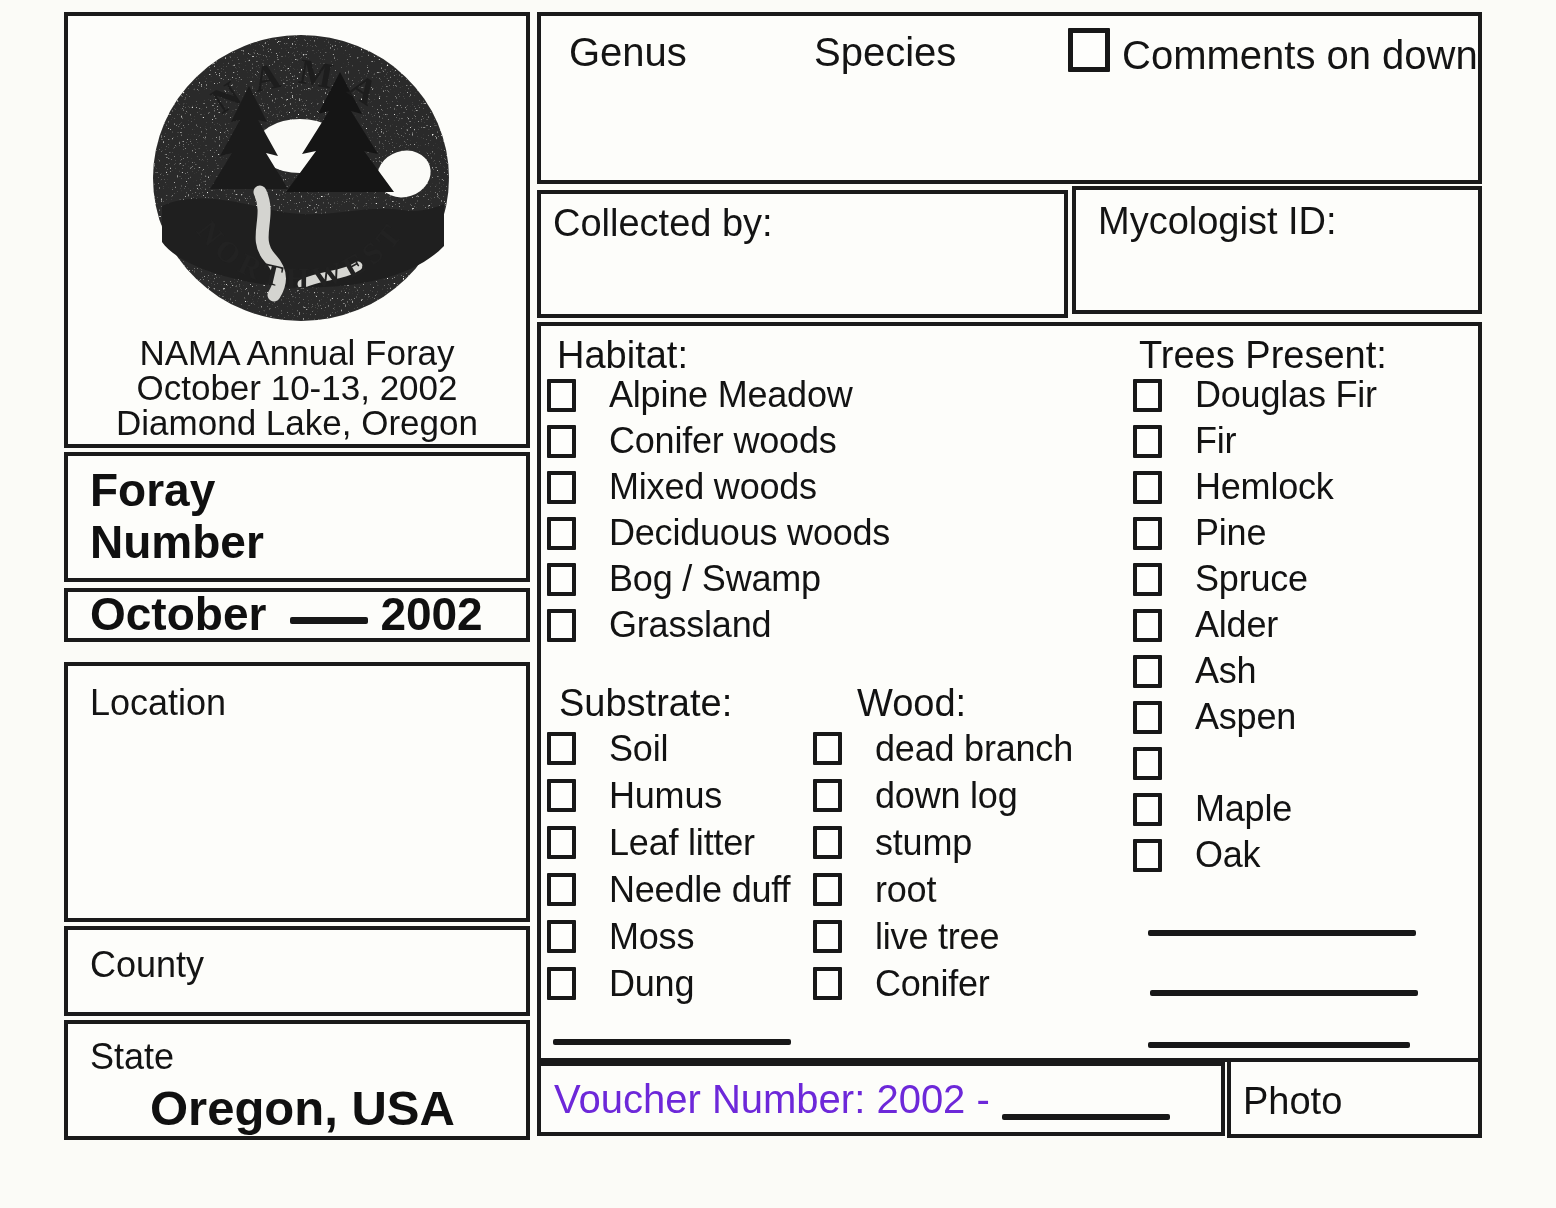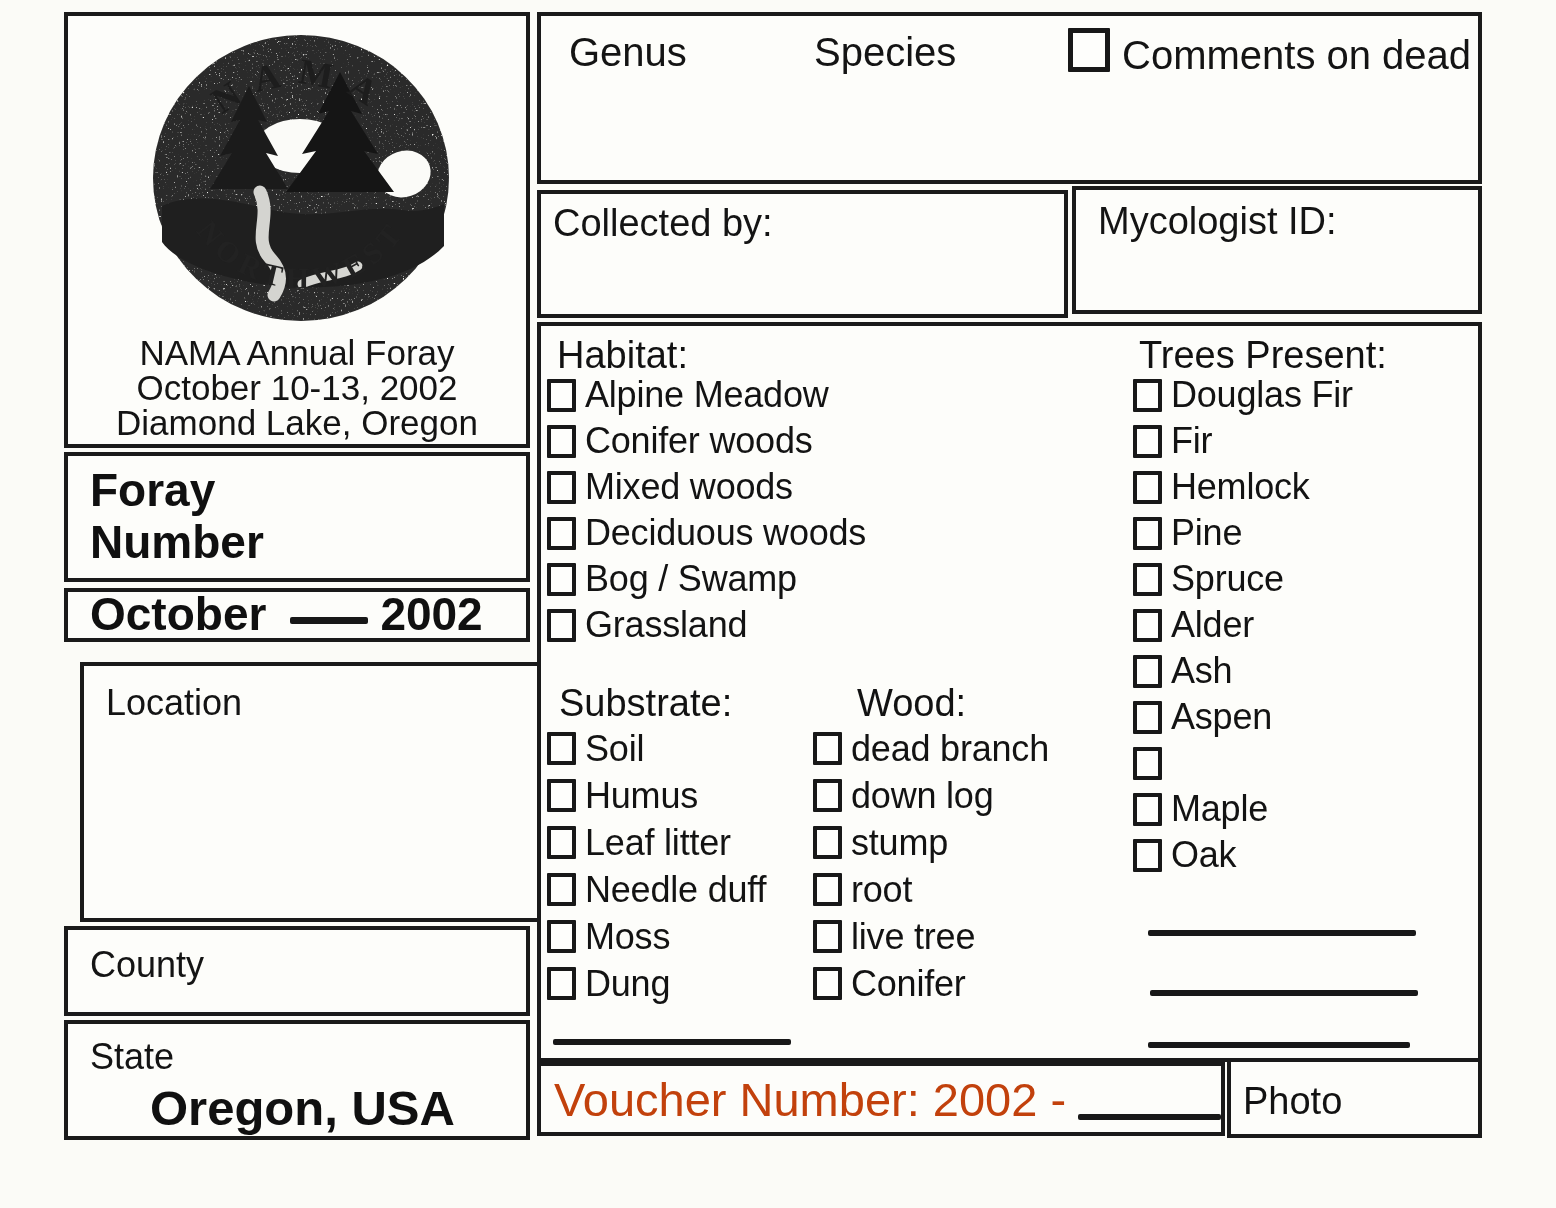--- a/index.html
+++ b/index.html
@@ -13,21 +13,21 @@
     position:absolute;background:#fdfdfa;
     border:4px solid #1a1a1a;box-sizing:border-box;
   }
   .lbl{position:absolute;white-space:nowrap;color:#141414;}
   
   .cb{
     display:inline-block;width:29px;height:33px;flex:0 0 auto;
     border:4px solid #181818;box-sizing:border-box;background:#fefefc;
     border-radius:1px;
   }
-  .opt{display:flex;align-items:center;height:46px;gap:9px;}
+  .opt{display:flex;align-items:center;height:46px;gap:33px;}
   .sub .opt{height:47px;}
   .opt-label{font-size:36px;white-space:nowrap;color:#131313;letter-spacing:-0.2px;}
   .sec-title{font-size:38px;color:#121212;}
   .list{position:absolute;}
   .blankline{position:absolute;height:6px;background:#181818;border-radius:2px;}
   
   .big-bold{font-weight:bold;font-size:46px;line-height:1.12;color:#101010;}
   .field-label{font-size:36px;color:#141414;}
   
   #logo-svg{position:absolute;left:84px;top:18px;}
@@ -85,38 +85,38 @@
     <div class="big-bold">Foray</div>
     <div class="big-bold">Number</div>
   </div>
 
   <div class="box" style="left:64px;top:588px;width:466px;height:54px;display:flex;align-items:center;padding-left:22px;">
     <span class="big-bold">October</span>
     <span class="blankline" style="position:static;width:78px;height:7px;margin-left:24px;align-self:flex-end;margin-bottom:14px;"></span>
     <span class="big-bold" style="margin-left:12px;">2002</span>
   </div>
 
-  <div class="box" style="left:64px;top:662px;width:466px;height:260px;padding:16px 0 0 22px;margin-left:16px;">
+  <div class="box" style="left:64px;top:662px;width:466px;height:260px;padding:16px 0 0 22px;">
     <div class="field-label">Location</div>
   </div>
 
   <div class="box" style="left:64px;top:926px;width:466px;height:90px;padding:14px 0 12px 22px;">
     <div class="field-label">County</div>
   </div>
 
   <div class="box" style="left:64px;top:1020px;width:466px;height:120px;padding:12px 0 0 22px;">
     <div class="field-label">State</div>
     <div style="font-weight:bold;font-size:49px;margin:2px 0 0 60px;color:#101010;">Oregon, USA</div>
   </div>
 
   <div class="box" style="left:537px;top:12px;width:945px;height:172px;">
     <span class="lbl" style="left:28px;top:14px;font-size:40px;">Genus</span>
     <span class="lbl" style="left:273px;top:14px;font-size:40px;">Species</span>
     <span class="cb" style="position:absolute;left:527px;top:12px;width:42px;height:44px;border-width:5px;"></span>
-    <span class="lbl" style="left:581px;top:17px;font-size:40px;">Comments on dead</span>
+    <span class="lbl" style="left:581px;top:17px;font-size:40px;">Comments on down</span>
   </div>
 
   <div class="box" style="left:537px;top:190px;width:531px;height:128px;padding:8px 0 0 12px;">
     <div class="field-label" style="font-size:38px;">Collected by:</div>
   </div>
 
   <div class="box" style="left:1072px;top:186px;width:410px;height:128px;padding:10px 0 0 22px;">
     <div class="field-label" style="font-size:38px;">Mycologist ID:</div>
   </div>
 
@@ -252,21 +252,21 @@
         <span class="opt-label">live tree</span>
       </div>
         <div class="opt">
         <span class="cb"></span>
         <span class="opt-label">Conifer</span>
       </div>
       </div>
   </div>
 
   <div class="box" style="left:537px;top:1062px;width:688px;height:74px;display:flex;align-items:center;padding-left:13px;">
-    <span style="font-size:47px;white-space:nowrap;color:#c2410c;">Voucher Number: 2002 -</span>
+    <span style="font-size:40px;white-space:nowrap;color:#6d28d9;">Voucher Number: 2002 -</span>
     <span class="blankline" style="position:static;width:168px;height:6px;margin-left:12px;align-self:flex-end;margin-bottom:12px;"></span>
   </div>
 
   <div class="box" style="left:1227px;top:1058px;width:255px;height:80px;padding:18px 0 0 12px;">
     <div style="font-size:38px;color:#121212;">Photo</div>
   </div>
 
 </div>
 
 </body></html>

